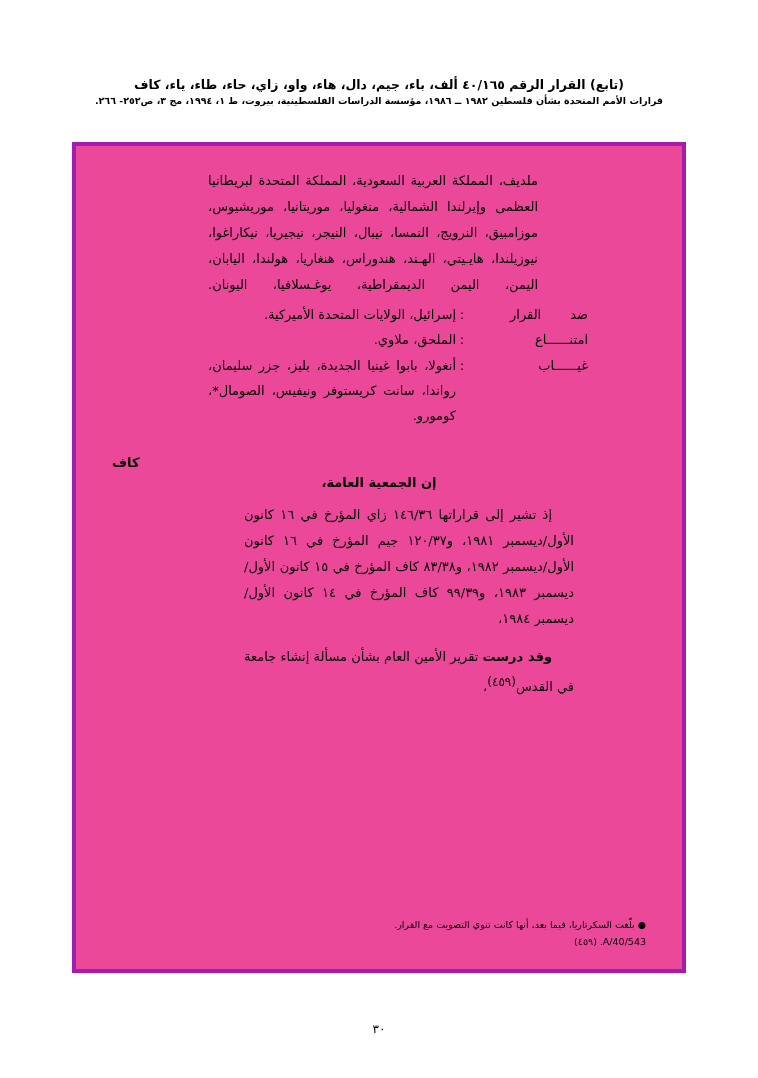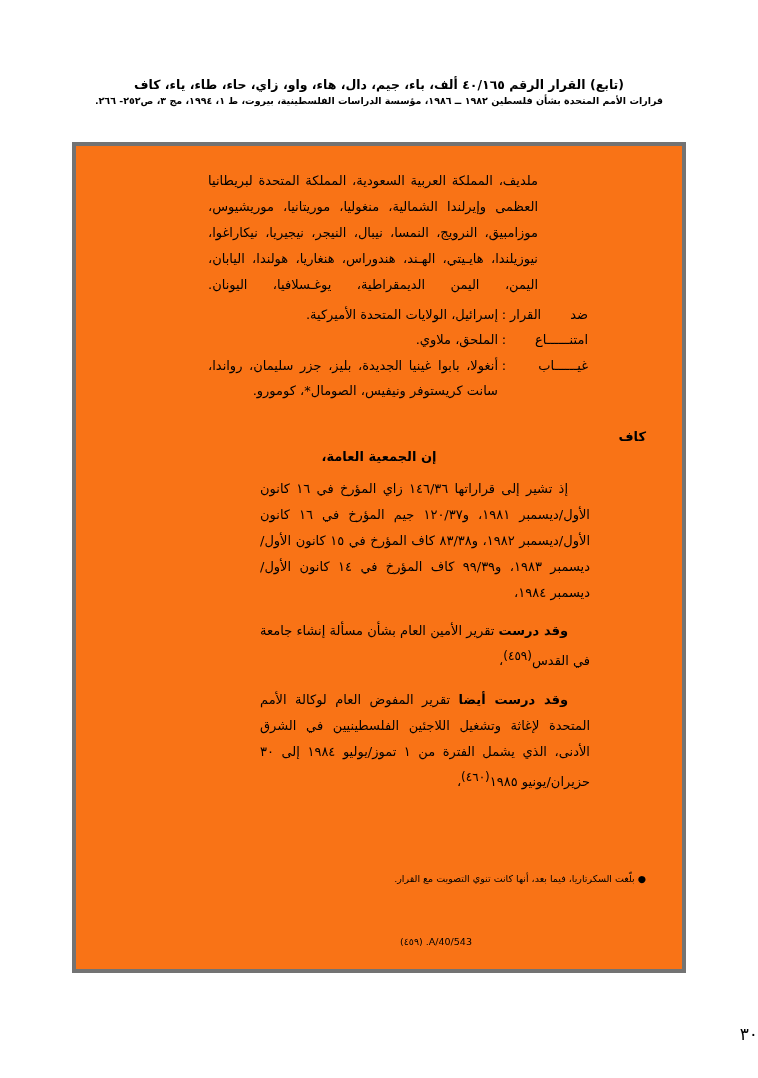--- a/index.html
+++ b/index.html
@@ -44,23 +44,23 @@
     direction: rtl;
   }
 
   
   .frame {
     position: absolute;
     top: 142px;
     left: 72px;
     width: 614px;
     height: 831px;
-    border: 4px solid #737373;
+    border: 4px solid #a21caf;
     box-sizing: border-box;
-    background: #f97316;
+    background: #ec4899;
   }
 
   .frame-inner {
     position: absolute;
     top: 0;
     left: 0;
     right: 0;
     bottom: 0;
     padding: 22px 36px 10px 36px;
     box-sizing: border-box;
@@ -88,52 +88,53 @@
   .vote-row {
     display: flex;
     flex-direction: row;
     align-items: flex-start;
   }
   .vote-label {
     flex: 0 0 78px;
     text-align: justify;
     text-align-last: justify;
     white-space: nowrap;
+    margin-left: 42px;
   }
   .vote-colon {
     flex: 0 0 12px;
     text-align: center;
   }
   .vote-value {
     flex: 1 1 auto;
     text-align: justify;
   }
 
   .section-letter {
-    text-align: right;
+    text-align: left;
     font-size: 13px;
     font-weight: bold;
     margin-top: 26px;
   }
   .section-title {
     text-align: center;
     font-size: 13px;
     font-weight: bold;
     margin-top: 16px;
   }
   .assembly-line {
     text-align: center;
     font-size: 13px;
     font-weight: bold;
     margin-top: 5px;
   }
 
   .para {
     width: 330px;
-    margin-right: 56px;
+    margin-right: 72px;
     margin-top: 12px;
     font-size: 13px;
     line-height: 2.0;
     direction: rtl;
     text-align: justify;
   }
   .para.indent {
     text-indent: 22px;
   }
   .para b {
@@ -150,35 +151,33 @@
     bottom: 18px;
     right: 36px;
     width: 420px;
     font-size: 9.5px;
     line-height: 1.85;
     direction: rtl;
     text-align: right;
   }
   .fn-line {
     white-space: normal;
-    margin-top: 46px;
   }
   .fn-line.center-ltr {
     direction: ltr;
-    text-align: center;
   }
 
   
   .page-number {
     position: absolute;
-    bottom: 34px;
+    bottom: 42px;
     left: 0;
     right: 0;
-    text-align: right;
-    font-size: 17px;
+    text-align: center;
+    font-size: 12px;
     letter-spacing: 2px;
   }
 </style>
 </head>
 <body>
 
 <div class="page">
 
   <div class="header">
     <div class="header-title">(تابع) القرار الرقم ٤٠/١٦٥ ألف، باء، جيم، دال، هاء، واو، زاي، حاء، طاء، ياء، كاف</div>
@@ -206,21 +205,20 @@
           <span class="vote-colon">:</span>
           <span class="vote-value">أنغولا، بابوا غينيا الجديدة، بليز، جزر سليمان، رواندا، سانت كريستوفر ونيفيس، الصومال*، كومورو.</span>
         </div>
       </div>
 
       <div class="section-letter">كاف</div>
       <div class="assembly-line">إن الجمعية العامة،</div>
 
       <div class="para indent">إذ تشير إلى قراراتها ١٤٦/٣٦ زاي المؤرخ في ١٦ كانون الأول/ديسمبر ١٩٨١، و١٢٠/٣٧ جيم المؤرخ في ١٦ كانون الأول/ديسمبر ١٩٨٢، و٨٣/٣٨ كاف المؤرخ في ١٥ كانون الأول/ديسمبر ١٩٨٣، و٩٩/٣٩ كاف المؤرخ في ١٤ كانون الأول/ديسمبر ١٩٨٤،</div>
       <div class="para indent"><b>وقد درست</b> تقرير الأمين العام بشأن مسألة إنشاء جامعة في القدس<sup class="ref">(٤٥٩)</sup>،</div>
-      <div class="para indent"><b>وقد درست أيضا</b> تقرير المفوض العام لوكالة الأمم المتحدة لإغاثة وتشغيل اللاجئين الفلسطينيين في الشرق الأدنى، الذي يشمل الفترة من ١ تموز/يوليو ١٩٨٤ إلى ٣٠ حزيران/يونيو ١٩٨٥<sup class="ref">(٤٦٠)</sup>،</div>
 
       <div class="footnotes">
         <div class="fn-line">● بلّغت السكرتاريا، فيما بعد، أنها كانت تنوي التصويت مع القرار.</div>
         <div class="fn-line center-ltr">(٤٥٩) .A/40/543</div>
       </div>
 
     </div>
   </div>
 
   <div class="page-number">٣٠</div>

